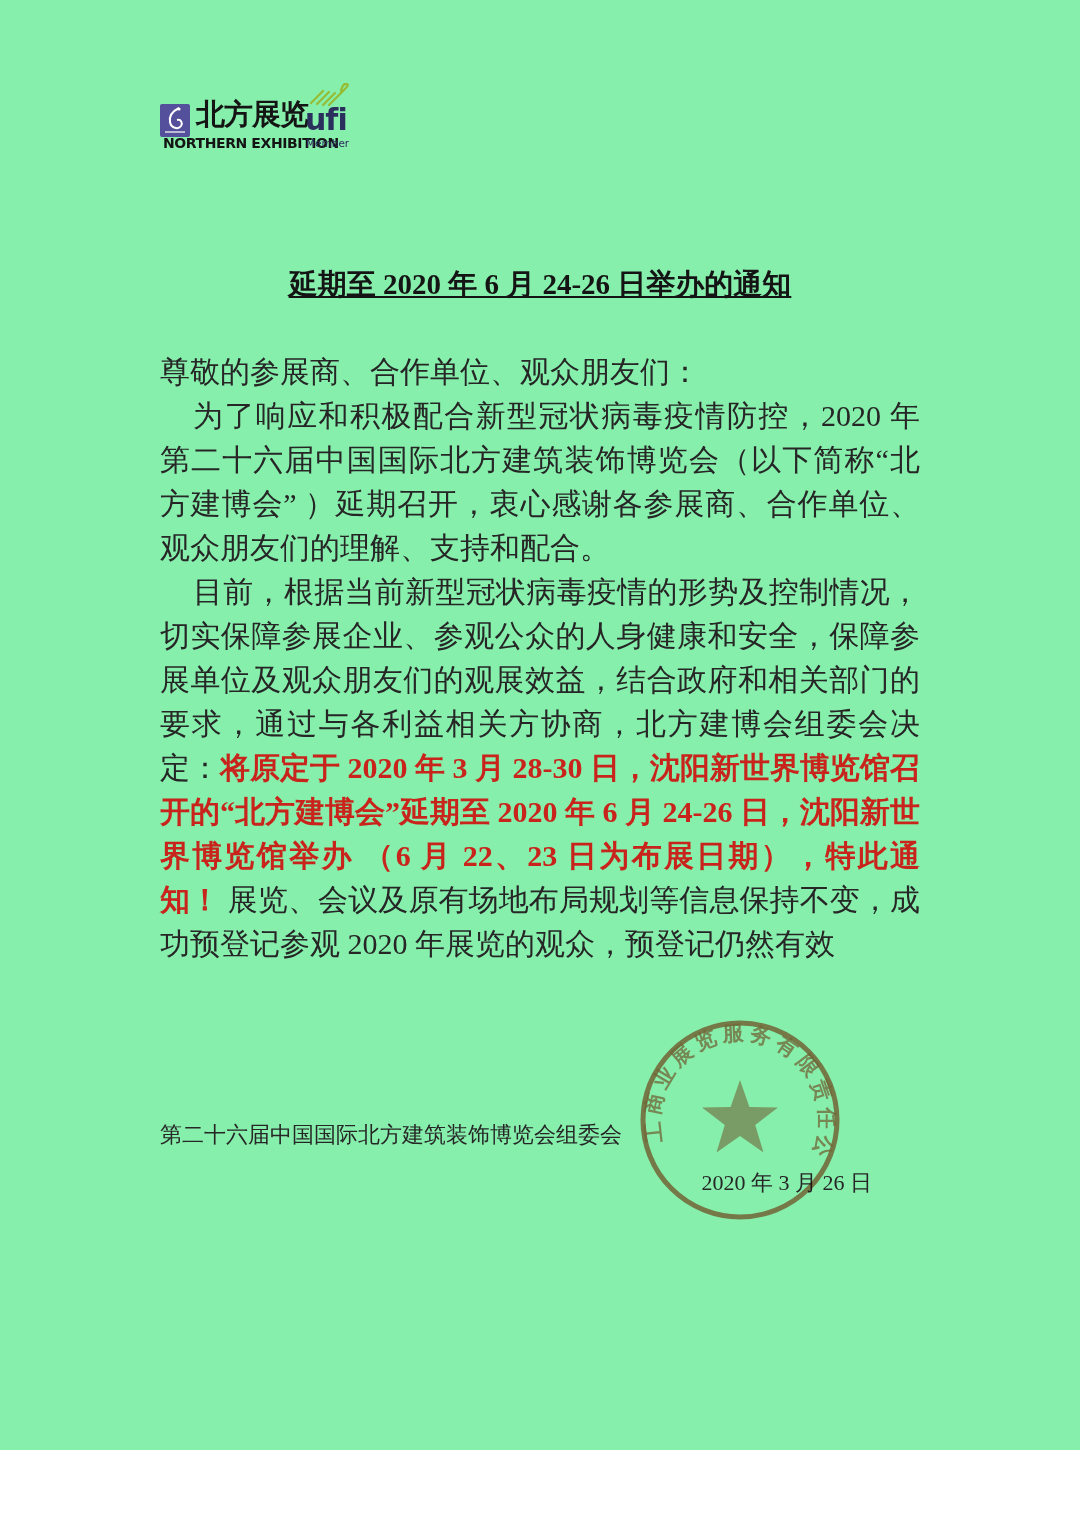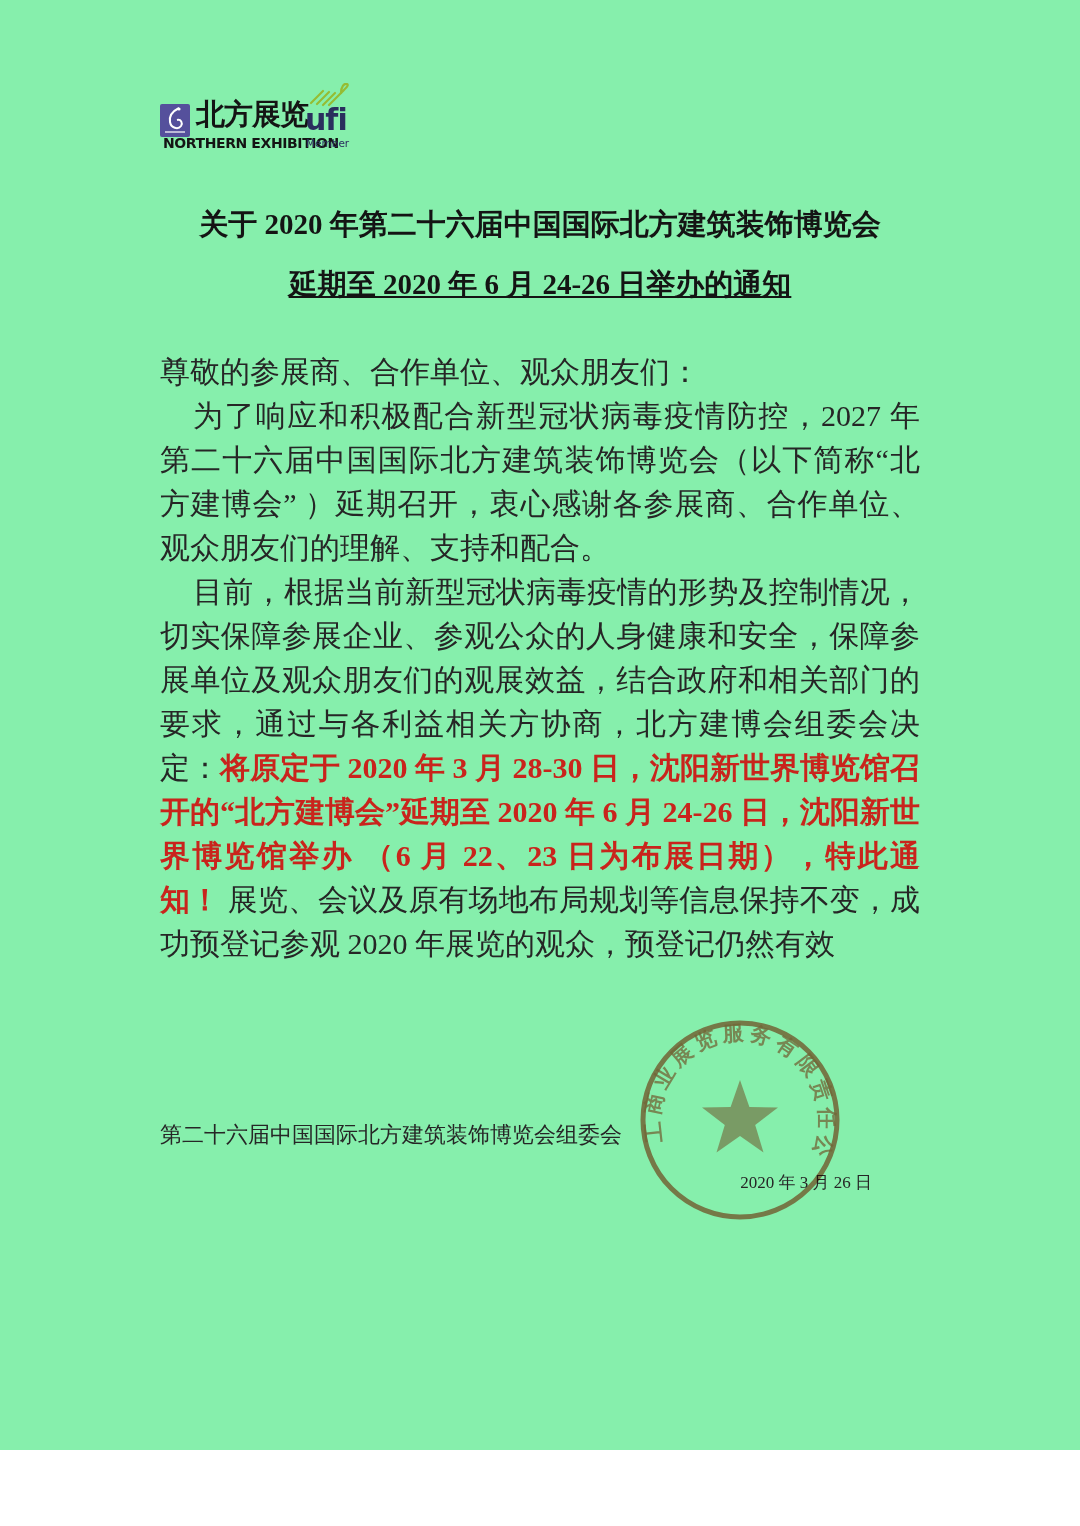--- a/index.html
+++ b/index.html
@@ -54,21 +54,21 @@
   .indent{text-indent:33px;}
   .red{color:#c9241c;font-weight:bold;}
   .closing{margin-top:44px;text-indent:40px;}
   
   .sig-org{
     position:absolute;left:160px;right:160px;top:1113px;
     font-size:22px;line-height:44px;text-align:left;
   }
   .sig-date{
     position:absolute;left:160px;right:208px;top:1161px;
-    font-size:17px;line-height:44px;text-align:right;
+    font-size:22px;line-height:44px;text-align:right;
   }
   
   .seal{
     position:absolute;left:630px;top:1010px;width:220px;height:220px;
     mix-blend-mode:multiply;opacity:0.85;pointer-events:none;z-index:3;
   }
   .seal text{
     font-family:"DejaVu Serif","Liberation Serif",serif;
     font-size:21px;font-weight:bold;letter-spacing:5px;
   }
@@ -95,26 +95,25 @@
           <path d="M16 22 L28 10"></path>
           <path d="M22 22 L34 10"></path>
           <path d="M34 10 C 40 4 42 2 40 1 C 37 0 34 4 34 10"></path>
         </g>
       </svg>
       <div class="ufi-word">ufi</div>
       <div class="ufi-member">Member</div>
     </div>
   </div>
 
-  <div class="title-line l1">关于 2020 年第二十六届中国国际北方建筑装饰博览会</div>
   <div class="title-line l2">延期至 2020 年 6 月 24-26 日举办的通知</div>
 
   <div class="body-text">
     <p>尊敬的参展商、合作单位、观众朋友们：</p>
-    <p class="indent">为了响应和积极配合新型冠状病毒疫情防控，2027 年第二十六届中国国际北方建筑装饰博览会（以下简称“北方建博会” ）延期召开，衷心感谢各参展商、合作单位、观众朋友们的理解、支持和配合。</p>
+    <p class="indent">为了响应和积极配合新型冠状病毒疫情防控，2020 年第二十六届中国国际北方建筑装饰博览会（以下简称“北方建博会” ）延期召开，衷心感谢各参展商、合作单位、观众朋友们的理解、支持和配合。</p>
     <p class="indent"><span>目前，根据当前新型冠状病毒疫情的形势及控制情况，切实保障参展企业、参观公众的人身健康和安全，保障参展单位及观众朋友们的观展效益，结合政府和相关部门的要求，通过与各利益相关方协商，北方建博会组委会决定：</span><span class="red">将原定于 2020 年 3 月 28-30 日，沈阳新世界博览馆召开的“北方建博会”延期至 2020 年 6 月 24-26 日，沈阳新世界博览馆举办 （6 月 22、23 日为布展日期），特此通知！</span><span> 展览、会议及原有场地布局规划等信息保持不变，成功预登记参观 2020 年展览的观众，预登记仍然有效</span></p>
   </div>
 
   <div class="sig-org">第二十六届中国国际北方建筑装饰博览会组委会</div>
   <div class="sig-date">2020 年 3 月 26 日</div>
 
   <svg class="seal" viewBox="0 0 220 220" xmlns="http://www.w3.org/2000/svg">
     <circle cx="110" cy="110" r="97" fill="none" stroke="#d0502f" stroke-width="5" opacity="0.85"></circle>
     <polygon points="110,70 119.4,97.1 148,97.6 125.2,114.9 133.5,142.4 110,126 86.5,142.4 94.8,114.9 72,97.6 100.6,97.1" fill="#d0502f" opacity="0.6"></polygon>
     <defs>

